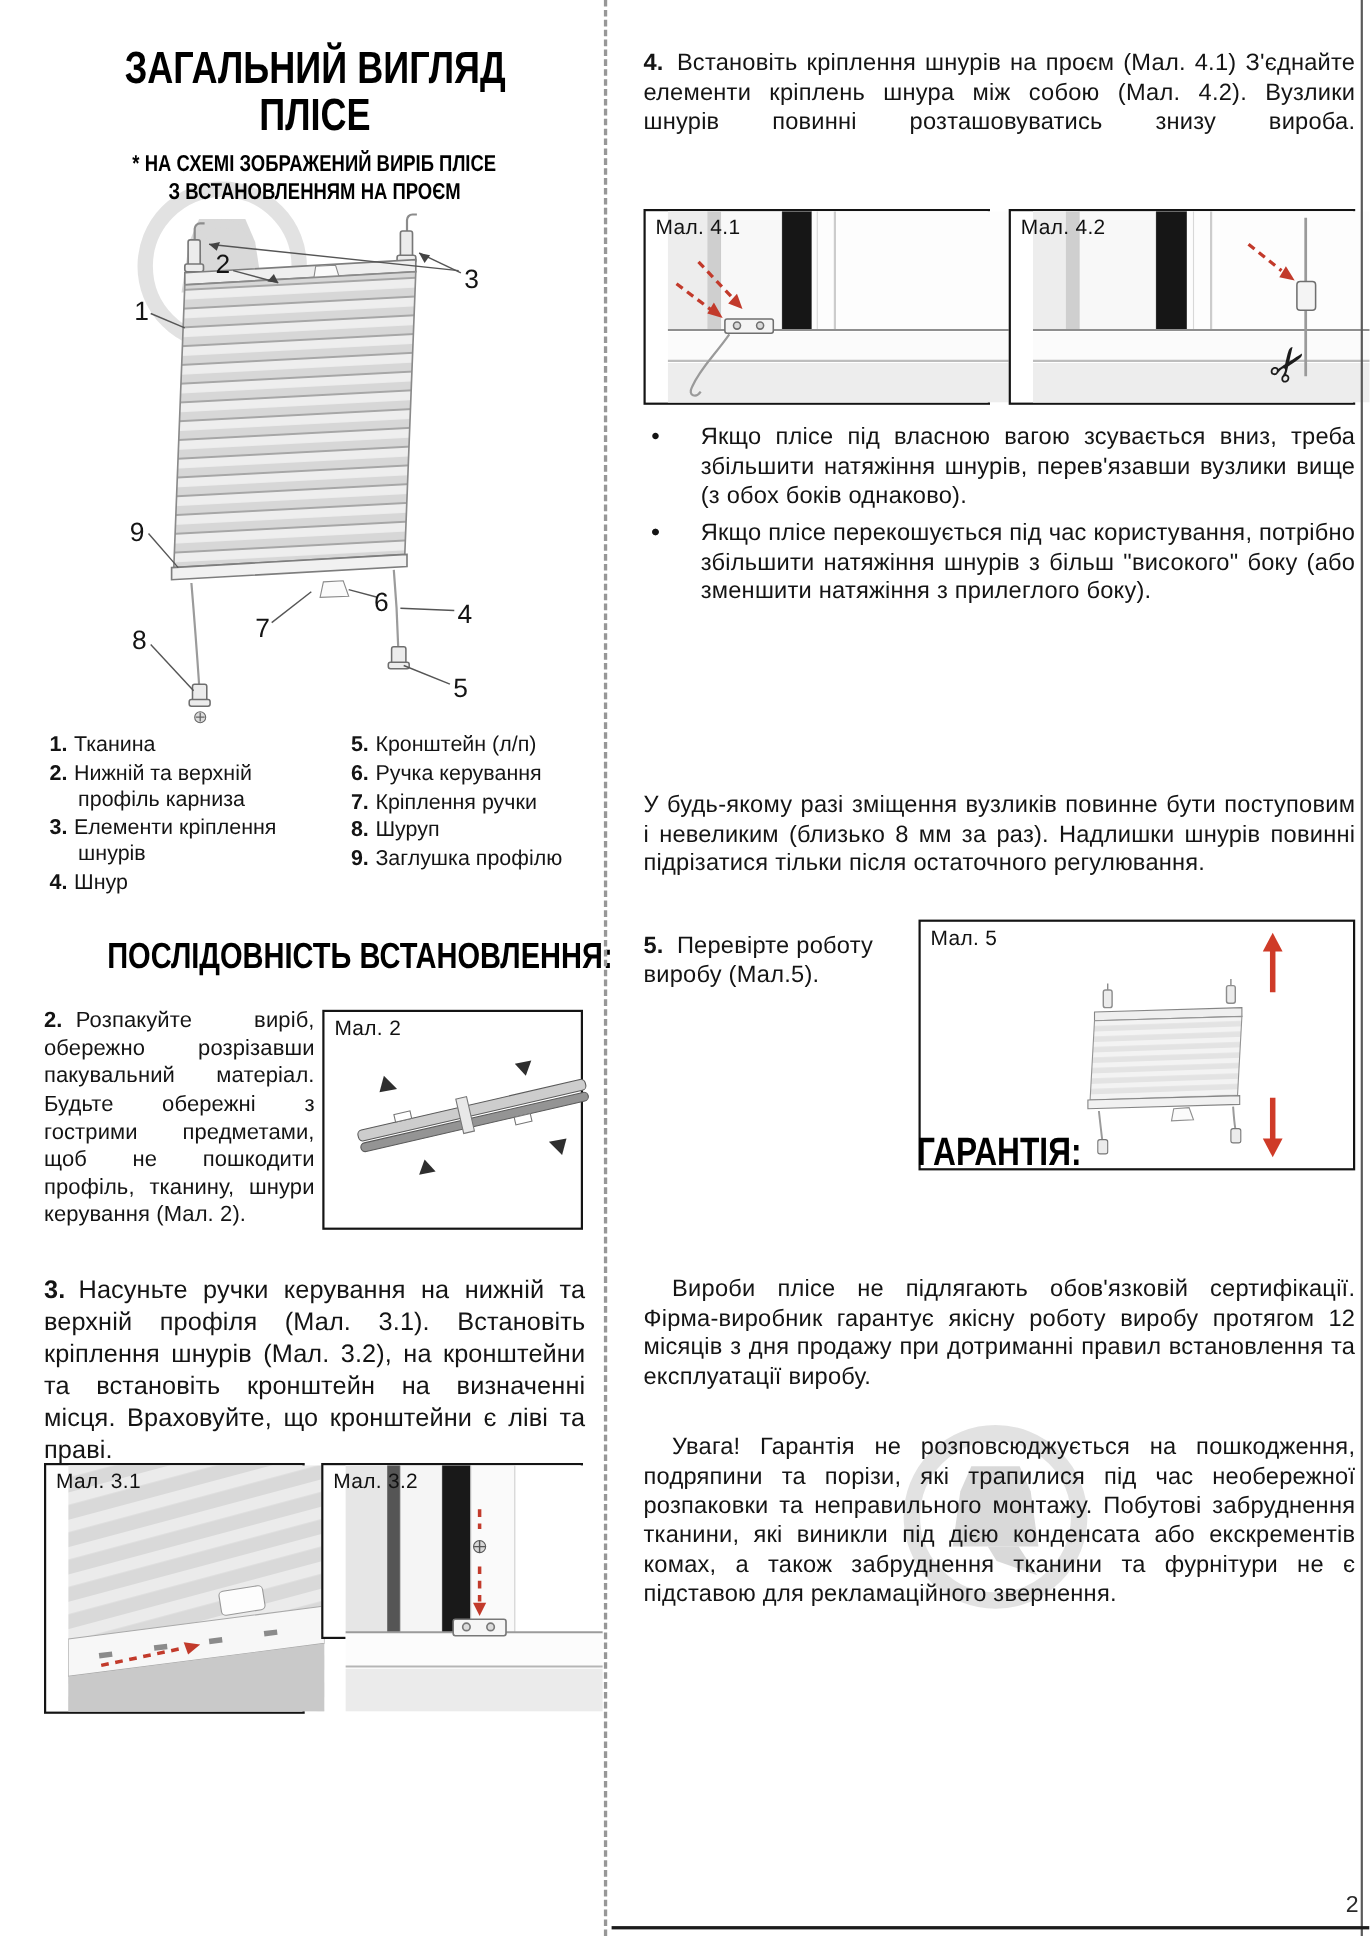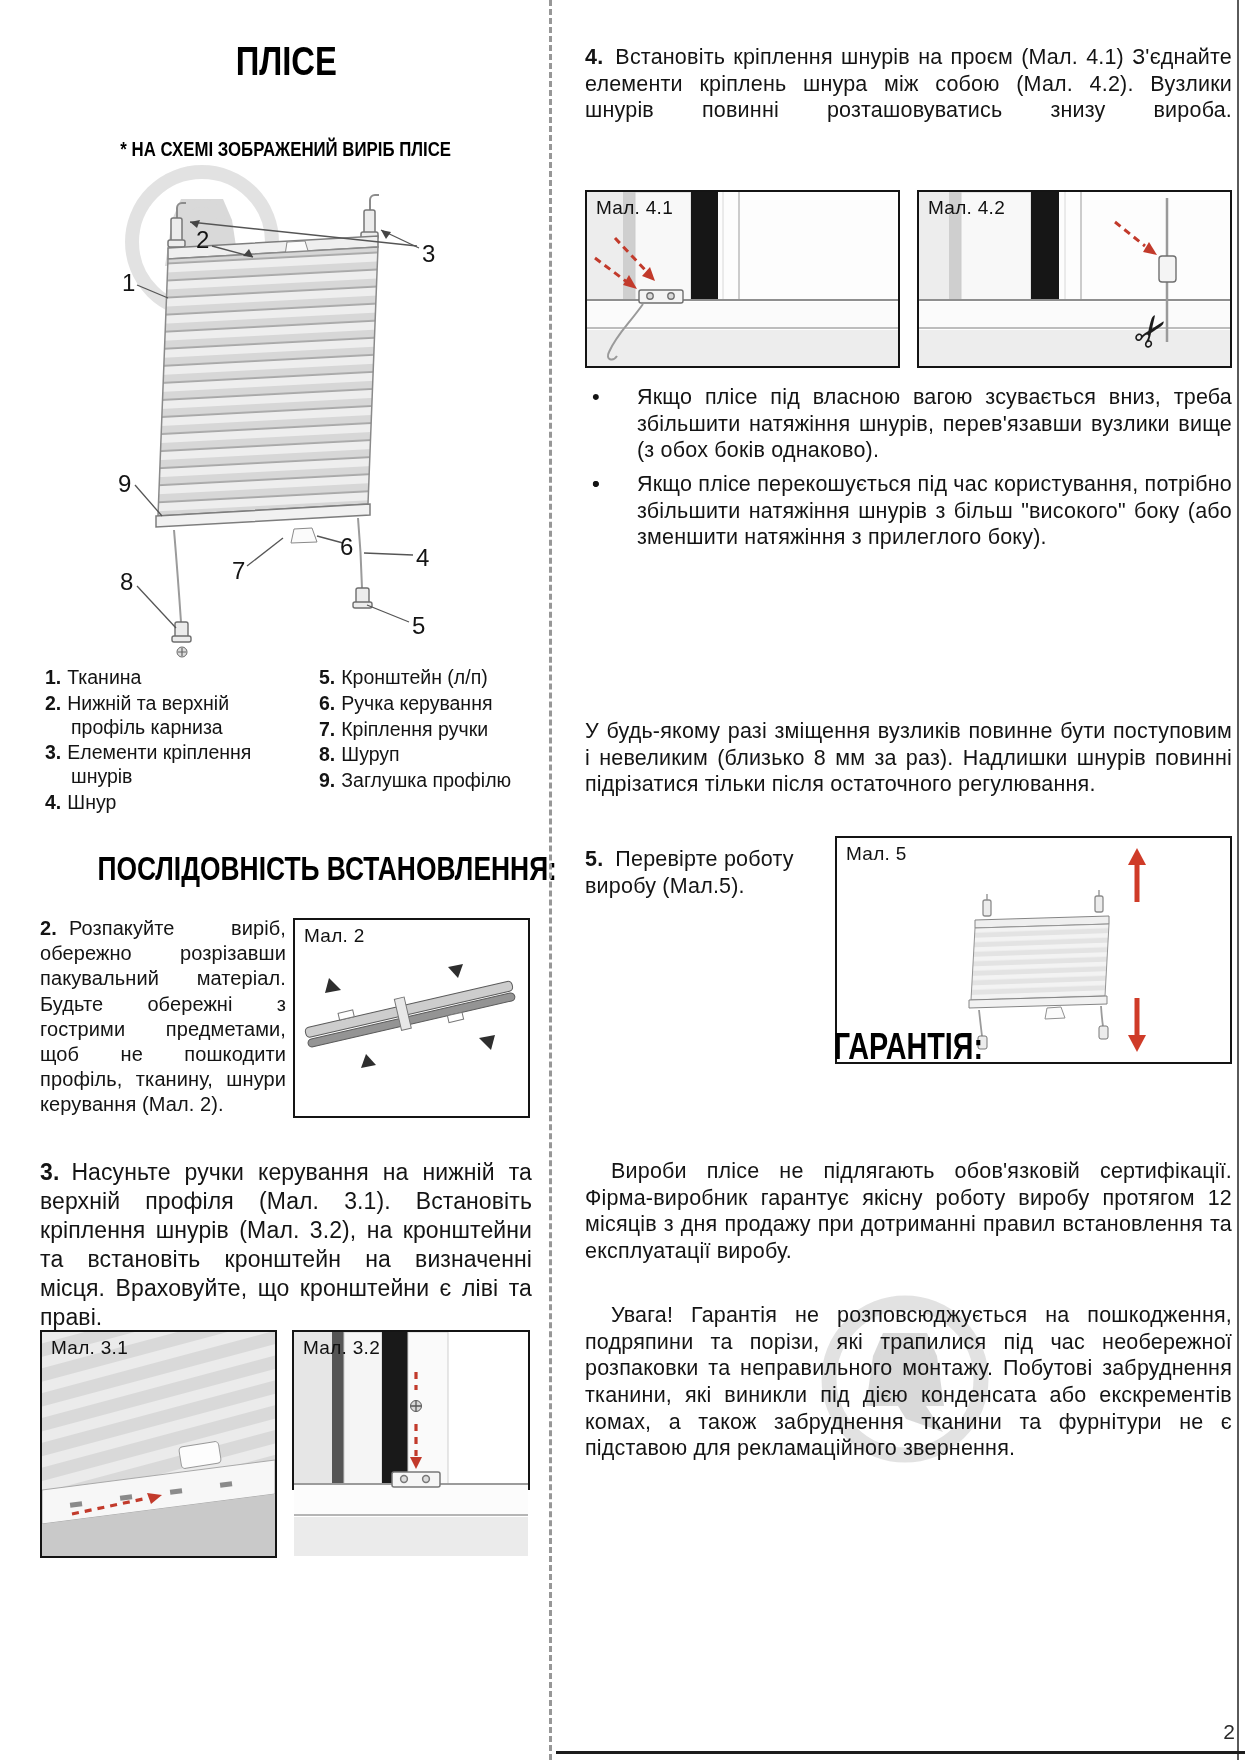--- a/index.html
+++ b/index.html
@@ -32,44 +32,46 @@
 
   
   .legend { display:flex; gap:12px; }
   .legend-col { font-size:19.5px; line-height:1.22; }
   .legend-col.c1 { width:262px; }
   .legend-col.c2 { width:199px; }
   .legend-item { padding-left:26px; text-indent:-26px; margin-bottom:2px; }
   .legend-item b { font-weight:700; margin-right:6px; }
 
   
-  .figbox { position:absolute; border:2px solid #141414; background:#fff; z-index:1; }
+  .figbox { position:absolute; border:2px solid #141414; background:#fff; z-index:1;padding-left:20px; }
   .figbox svg { display:block; }
   .figlabel { position:absolute; top:5px; left:9px; font-size:19px; color:#111; z-index:2; letter-spacing:.3px; }
 
   
   .bullet { position:relative; padding-left:52px; margin-bottom:7px; }
   .bmark { position:absolute; left:7px; top:-1px; font-size:22px; }
 
   .watermark { position:absolute; z-index:0; opacity:.5; }
 </style>
 </head>
 <body>
 
 <div class="divider"></div>
 <div class="right-edge"></div>
 <div class="bottom-edge"></div>
 <div class="pagenum">2</div>
 
 <div class="abs t-title" style="left:40px;top:40px;width:492px;">
+  <div><span class="cond">ЗАГАЛЬНИЙ ВИГЛЯД</span></div>
   <div><span class="cond">ПЛІСЕ</span></div>
 </div>
 
 <div class="abs t-sub" style="left:40px;top:136px;width:492px;">
   <div><span class="cond">* НА СХЕМІ ЗОБРАЖЕНИЙ ВИРІБ ПЛІСЕ</span></div>
+  <div><span class="cond">З ВСТАНОВЛЕННЯМ НА ПРОЄМ</span></div>
 </div>
 
 <svg class="watermark" style="left:116px;top:156px;" width="172" height="172" viewBox="0 0 172 172">
   <circle cx="86" cy="86" r="70" fill="none" stroke="#c6c6c6" stroke-width="14"></circle>
   <g fill="#b4b4b4">
     <path d="M56 64 l9 -21 h42 l9 21 l7 46 h-74 z"></path>
     <path d="M67 64 a19 17 0 0 1 38 0" fill="none" stroke="#b4b4b4" stroke-width="8"></path>
     <path d="M80 110 h26 l16 24 l-34 -12 z"></path>
   </g>
 </svg>

